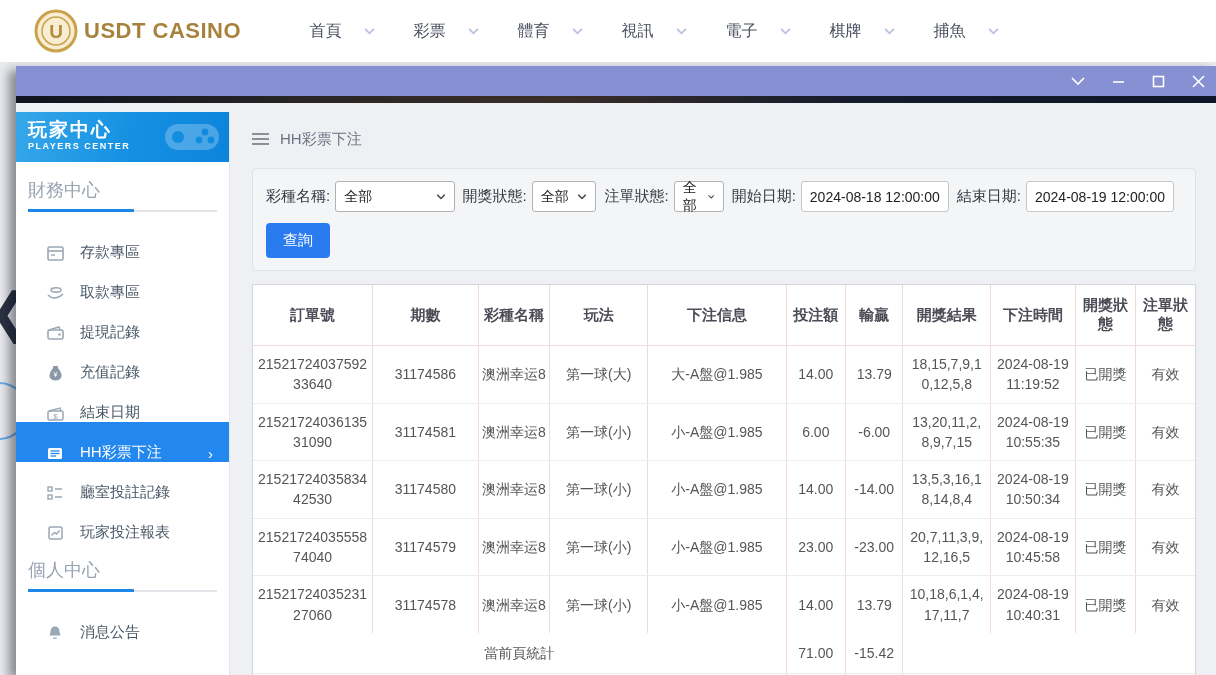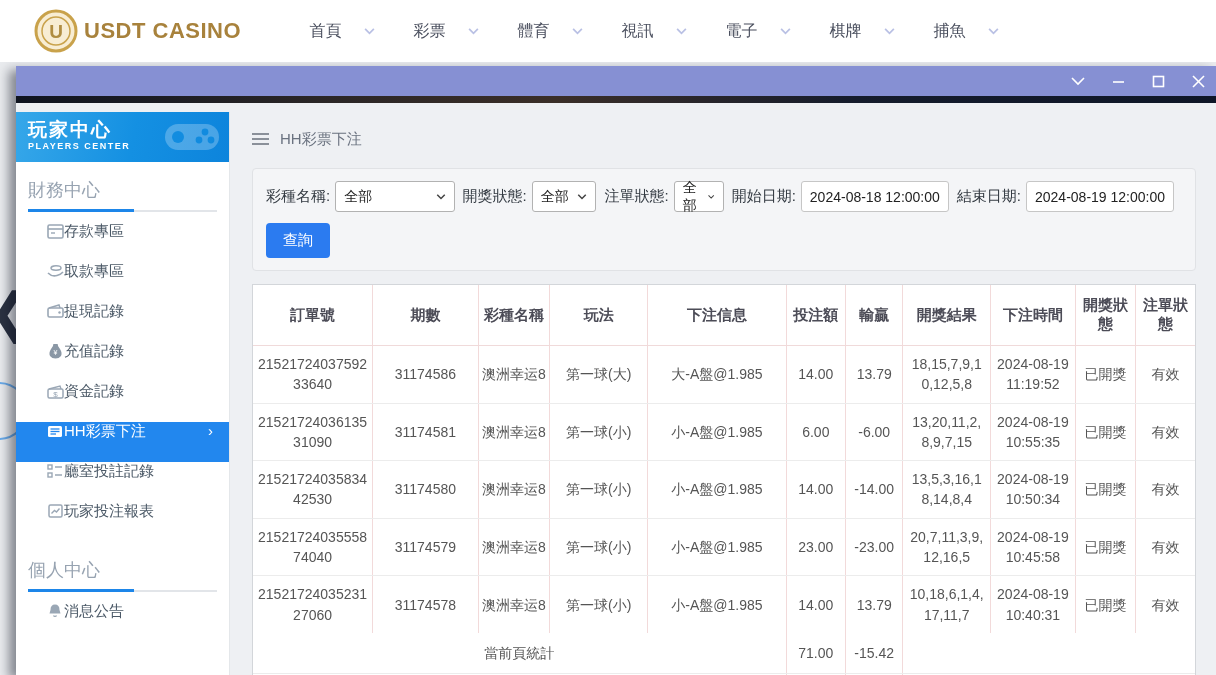--- a/index.html
+++ b/index.html
@@ -45,22 +45,22 @@
     border-right:1px solid #e4e7ea; overflow:hidden; }
   .sb-header { height:50px; background:linear-gradient(100deg,#36a7e9 0%,#1490e2 55%,#0d84dc 100%);
     color:#fff; padding:7px 10px 0 12px; position:relative; overflow:hidden; }
   .sb-title { font-size:19px; font-weight:bold; letter-spacing:2px; line-height:22px; }
   .sb-sub { font-size:9px; font-weight:bold; letter-spacing:1.5px; }
   .sb-pad { position:absolute; right:6px; top:4px; opacity:.45; }
   .sb-section-title { font-size:18px; color:#97a3b1; margin:16px 12px 8px 12px; }
   .sb-divider { height:2px; background:#e2e5e9; margin:0 12px 10px 12px; position:relative; }
   .sb-divider i { position:absolute; left:0; top:-1px; height:3px; width:56%;
     background:#1d86e9; display:block; }
-  .sb-item { height:40px; display:flex; align-items:flex-start; padding-left:30px;
-    font-size:15px; color:#4a5866; cursor:pointer; }
+  .sb-item { height:40px; display:flex; align-items:flex-end; padding-left:30px;
+    gap:16px; font-size:15px; color:#4a5866; cursor:pointer; }
   .sb-item .ic { width:18px; height:18px; flex:0 0 18px; display:flex;
     align-items:center; justify-content:center; }
   .sb-item.active { background:#2287ee; color:#ffffff; position:relative; }
   .sb-item.active .arrow { position:absolute; right:16px; font-size:15px; color:#fff; }
 
   
   .main { flex:1; padding:12px 20px 0 22px; overflow:hidden; }
   .breadcrumb { display:flex; align-items:center; gap:11px; height:30px; }
   .hamburger { width:17px; display:flex; flex-direction:column; gap:3px; cursor:pointer; }
   .hamburger i { height:2px; background:#8a9099; display:block; }
@@ -242,21 +242,21 @@
         <span>充值記錄</span>
       </div>
       <div class="sb-item">
         <span class="ic">
           <svg width="17" height="15" viewBox="0 0 17 15">
               <path d="M2 5 L13 2 L14 5" fill="none" stroke="#9aa7b5" stroke-width="1.4"></path>
               <rect x="1" y="5" width="15" height="9" rx="1.5" fill="none" stroke="#9aa7b5" stroke-width="1.5"></rect>
               <text x="8.5" y="12.5" text-anchor="middle" font-size="8" fill="#9aa7b5">$</text>
             </svg>
         </span>
-        <span>資金記錄</span>
+        <span>結束日期</span>
       </div>
       <div class="sb-item active">
         <span class="ic">
           <svg width="16" height="13" viewBox="0 0 16 13">
               <rect x="1" y="1" width="14" height="11" rx="1.5" fill="#ffffff"></rect>
               <line x1="3.5" y1="4" x2="12.5" y2="4" stroke="#2287ee" stroke-width="1.3"></line>
               <line x1="3.5" y1="6.5" x2="12.5" y2="6.5" stroke="#2287ee" stroke-width="1.3"></line>
               <line x1="3.5" y1="9" x2="9" y2="9" stroke="#2287ee" stroke-width="1.3"></line>
             </svg>
         </span>

